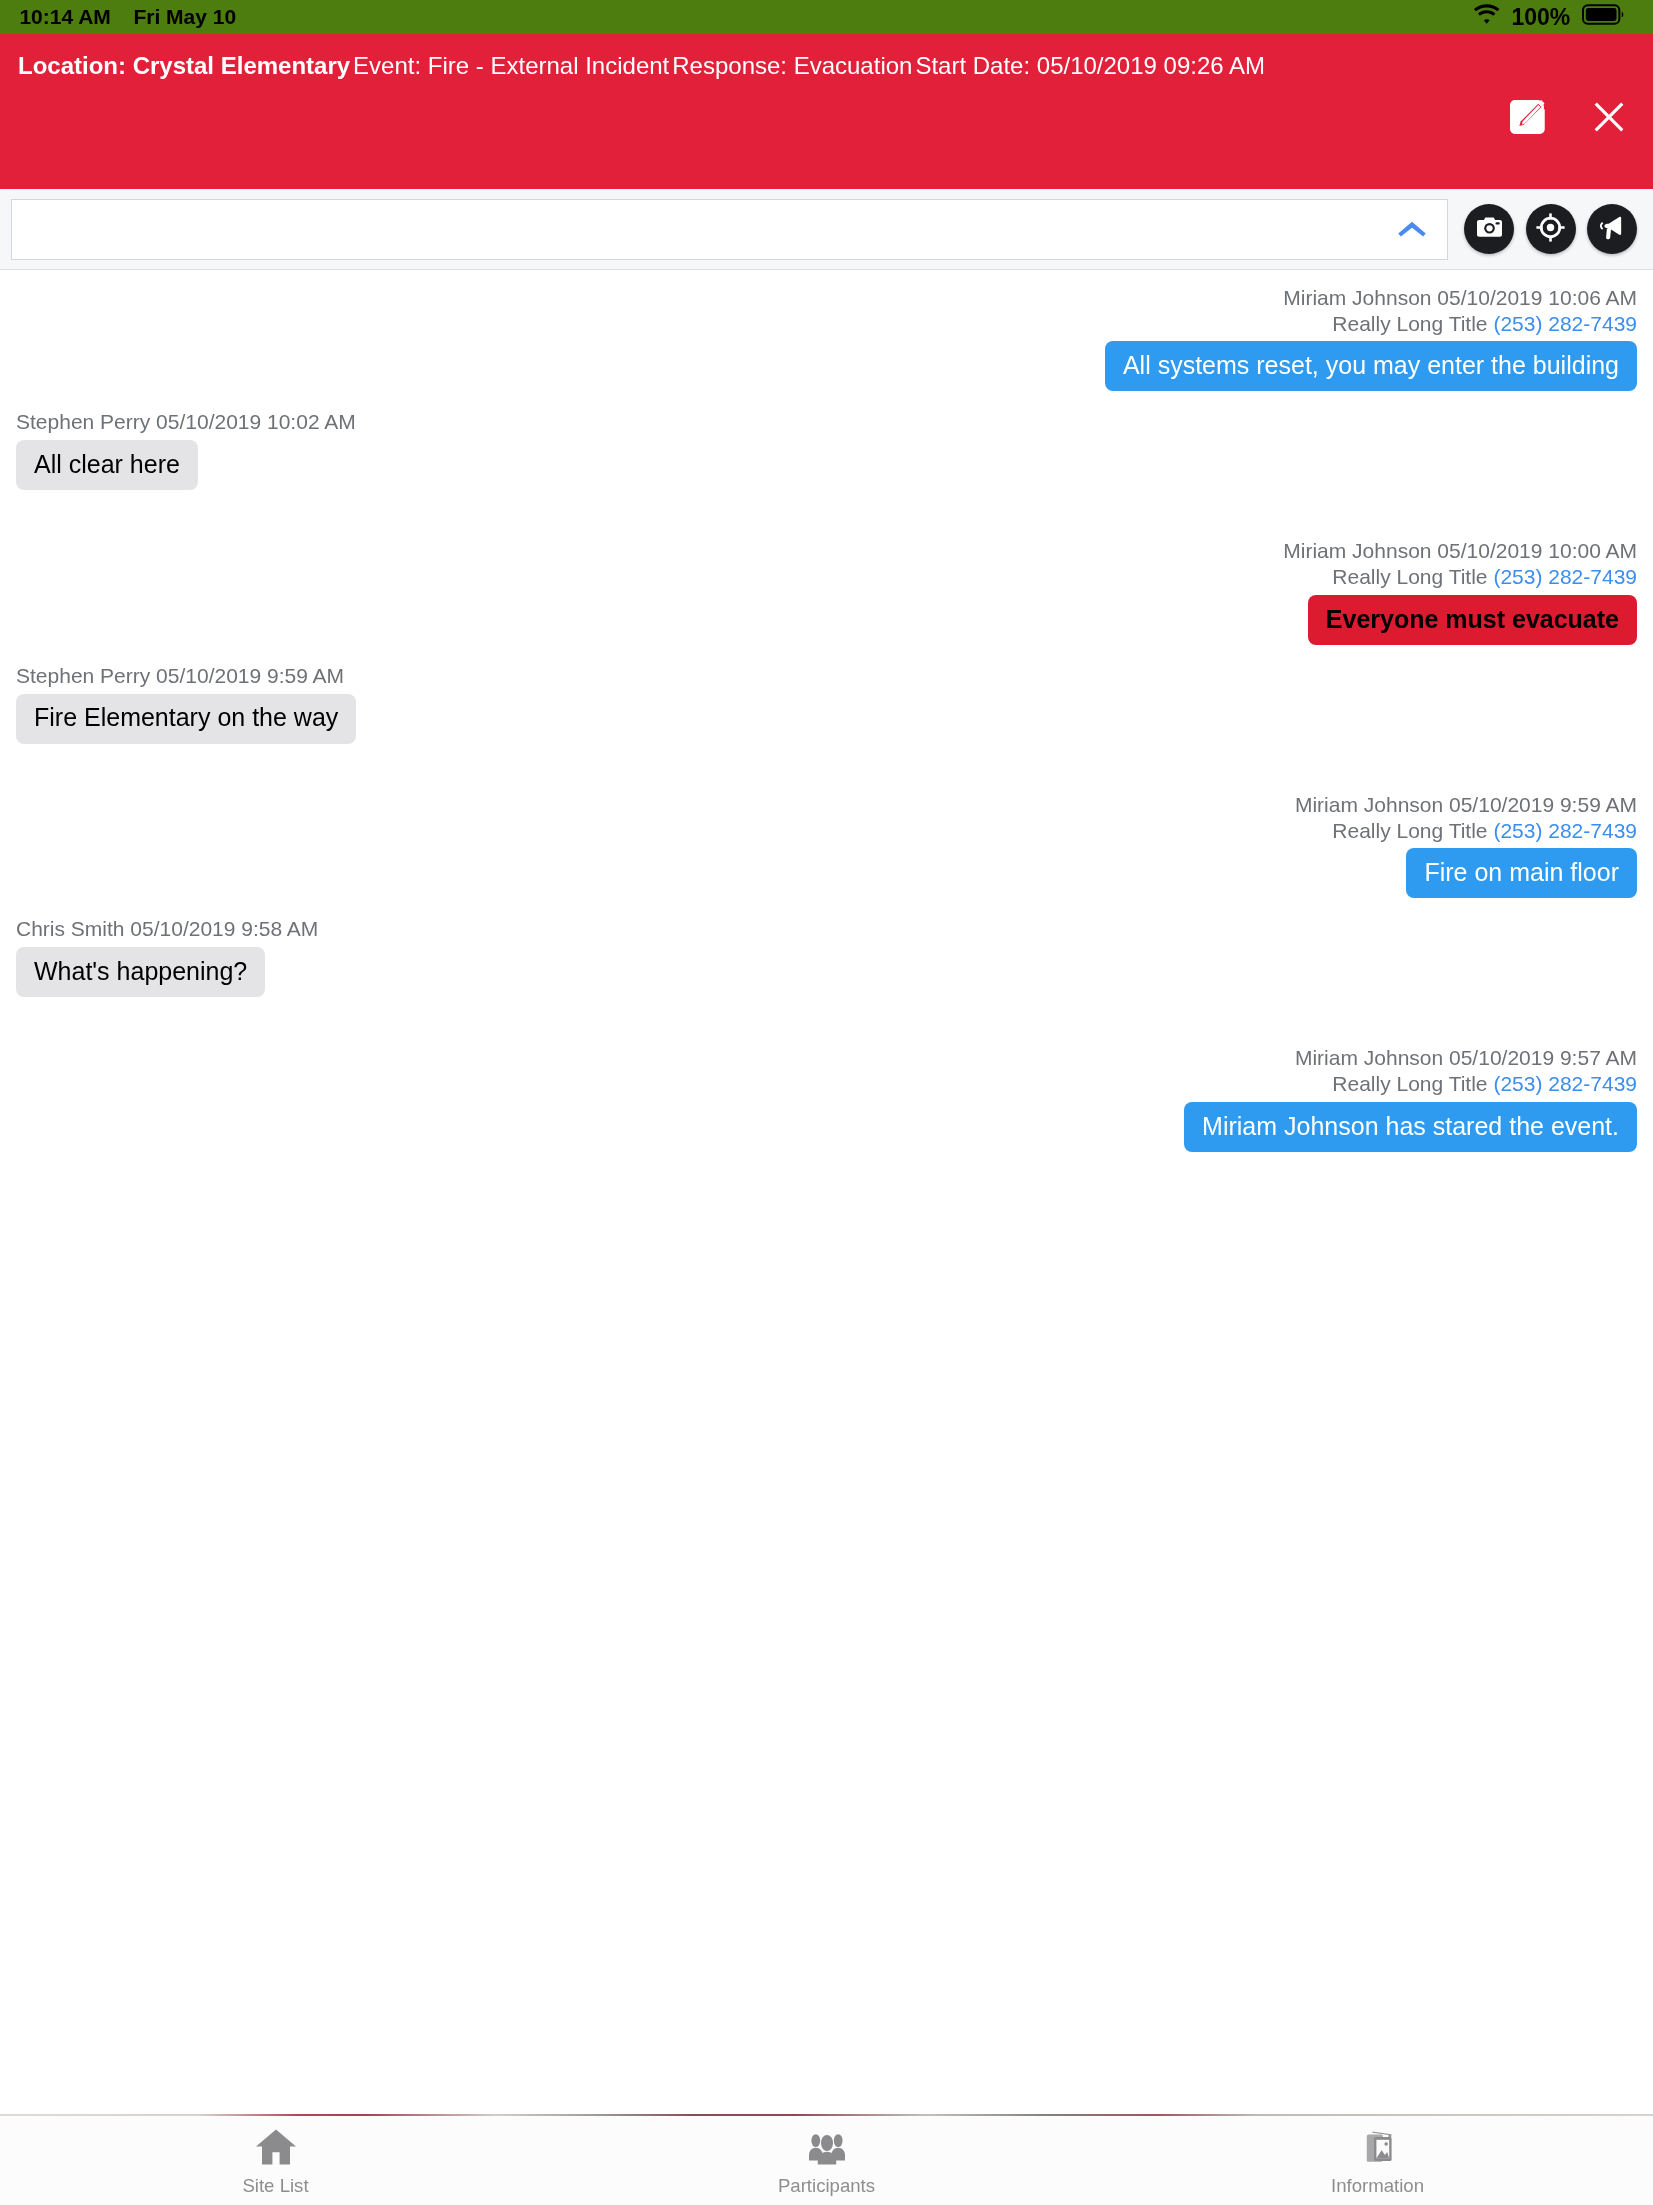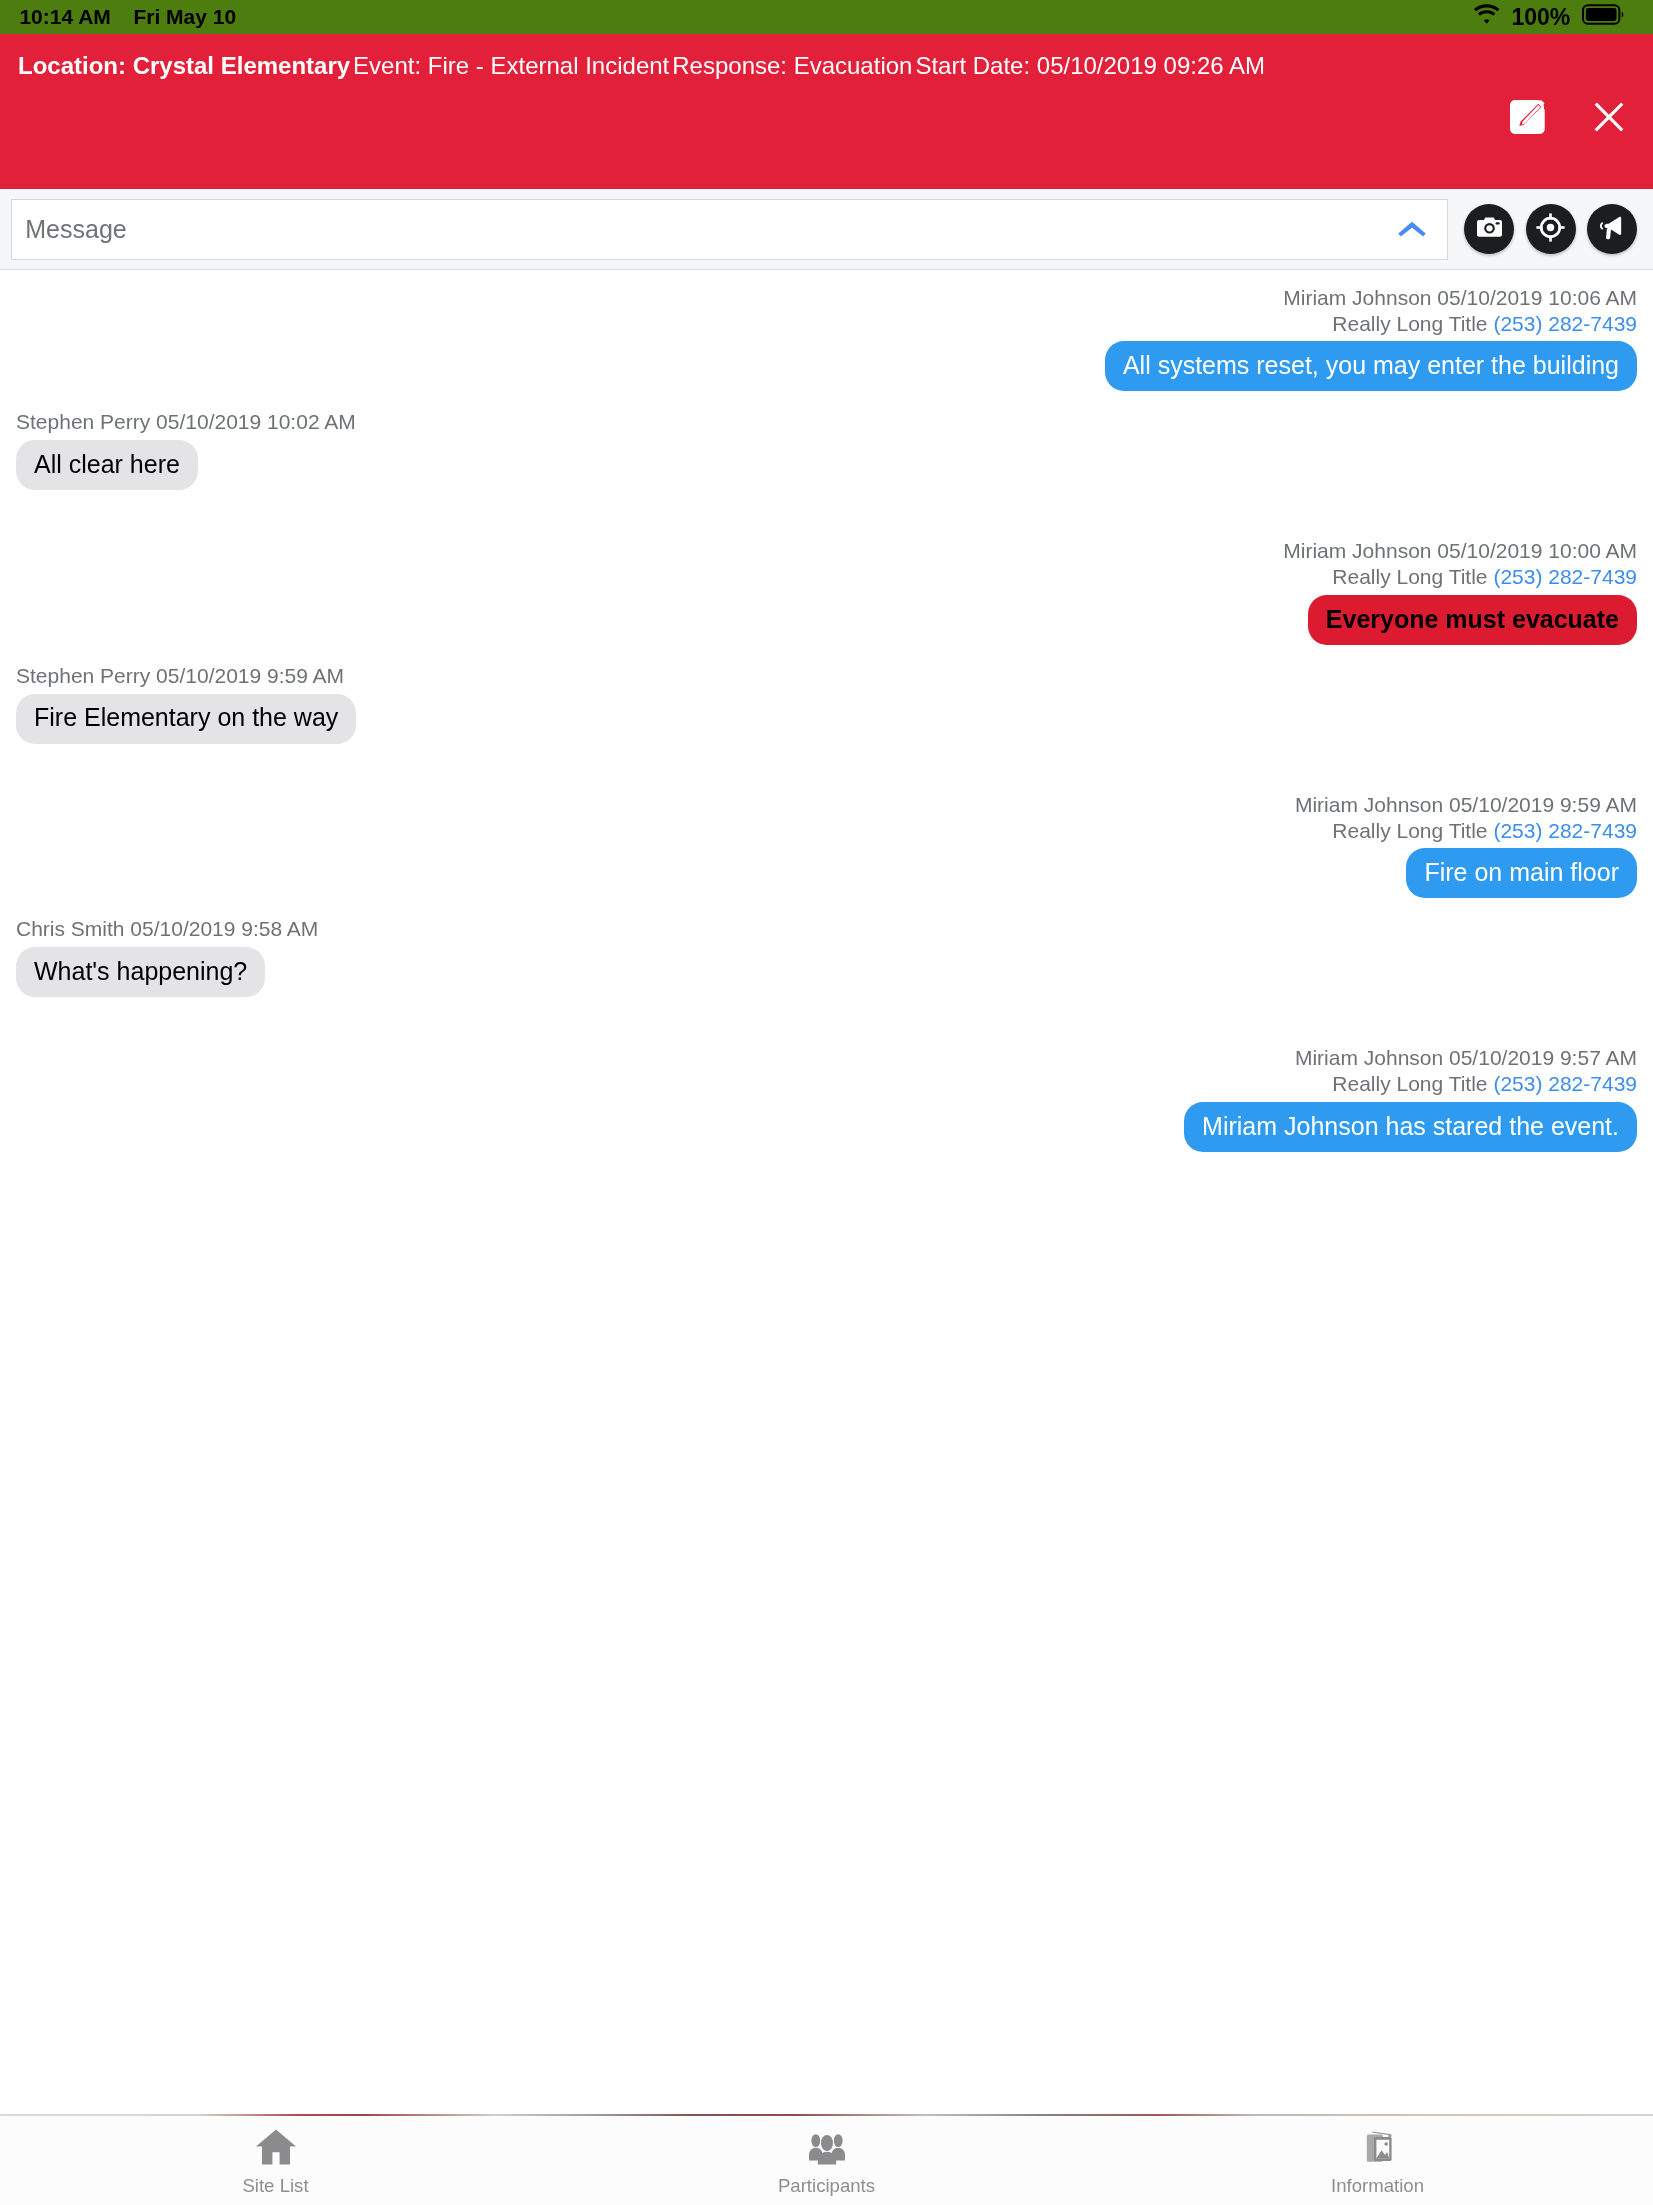--- a/index.html
+++ b/index.html
@@ -152,21 +152,21 @@
     line-height: 26px;
     color: #6E7276;
     white-space: nowrap;
   }
   .msg-row.out .msg-meta { text-align: left; }
   .msg-meta-2 { margin-bottom: 4.8px; }
   .msg-phone { color: #3B8DEF; }
   .bubble {
     display: inline-block;
     max-width: 1017px;
-    border-radius: 19px;
+    border-radius: 8px;
     padding: 9.7px 18px 11.3px 18px;
     font-size: 25px;
     line-height: 29px;
     word-wrap: break-word;
   }
   .bubble.blue  { background: #2E9BF0; color: #ffffff; }
   .bubble.red   { background: #DC1B31; color: #000000; font-weight: bold; }
   .bubble.gray  { background: #E4E4E6; color: #000000; }
   .gap-after { margin-bottom: 48px; }
 
@@ -257,21 +257,20 @@
           <svg width="40" height="40" viewBox="0 0 50 50">
             <path d="M7 9.8L9.8 7 25 22.2 40.2 7 43 9.8 27.8 25 43 40.2 40.2 43 25 27.8 9.8 43 7 40.2 22.2 25z" fill="#ffffff"></path>
           </svg>
         </span>
       </button>
     </div>
   </div>
 
   <div class="composer">
     <div class="message-field">
-      <input class="message-input" type="text" placeholder="Message" style="">
       <span class="expand-chevron">
         <svg width="34" height="21" viewBox="0 0 42 26">
           <path d="M4 20.5L21 6l17 14.5-3.2 3.6L21 13.3 7.2 24.1z" fill="#4A8BEF"></path>
         </svg>
       </span>
     </div>
     <div class="composer-actions">
       <button class="round-btn">
         <span>
           <svg width="29" height="29" viewBox="0 0 36 36">

